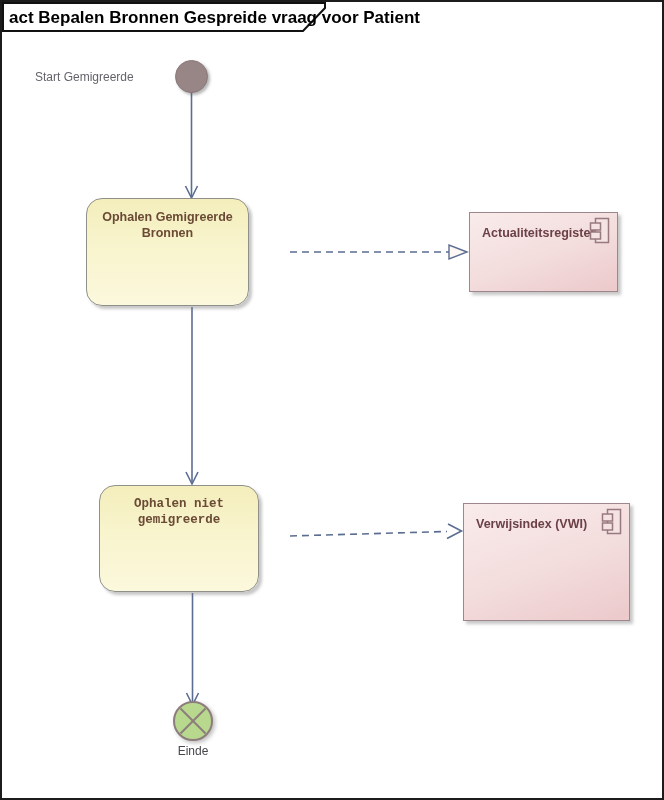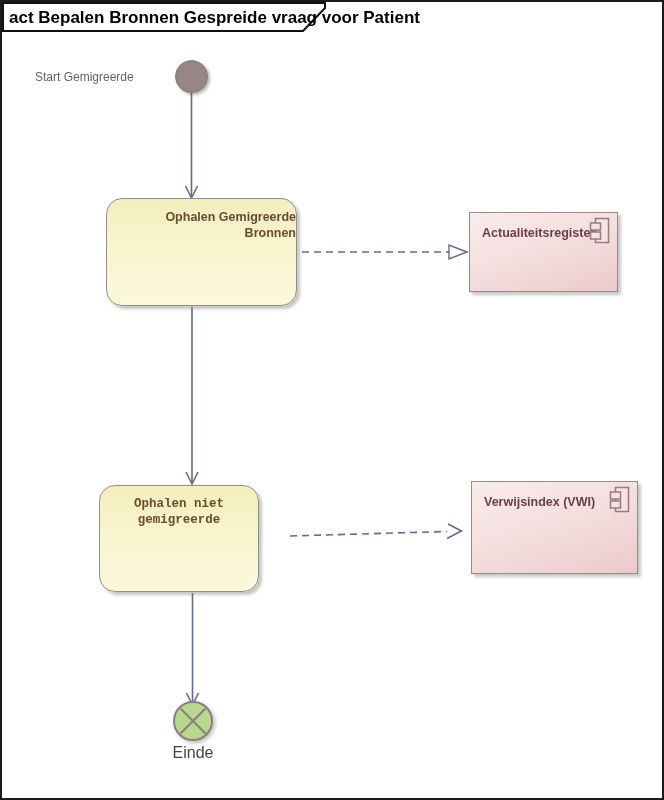--- a/index.html
+++ b/index.html
@@ -42,42 +42,42 @@
     box-sizing:border-box;
     border:1.5px solid #90908a;
     border-radius:16px;
     background:linear-gradient(180deg,#f4eebc 0%,#f8f4cd 45%,#fbf8dd 100%);
     box-shadow:3px 3px 3px rgba(130,130,130,.45);
     text-align:center;
     padding-top:10px;
     font-size:12.5px;font-weight:bold;color:#6a4a35;
     line-height:16px;
   }
-  .activity1{left:104px;top:196px;width:191px;height:108px;text-align:right;}
+  .activity1{left:84px;top:196px;width:163px;height:108px;}
   .activity2{left:97px;top:483px;width:160px;height:107px;font-family:Liberation Mono, monospace;}
 
   
   .component{
     position:absolute;
     box-sizing:border-box;
     border:1.5px solid #9e878c;
     background:linear-gradient(160deg,#f9eceb 0%,#f3dcdc 55%,#ecc9cb 100%);
     box-shadow:3px 3px 3px rgba(130,130,130,.45);
     font-size:12.5px;font-weight:bold;color:#6b4046;
   }
   .component1{left:467px;top:210px;width:149px;height:80px;}
-  .component2{left:461px;top:479px;width:167px;height:93px;margin-left:8px;}
+  .component2{left:461px;top:501px;width:167px;height:118px;}
   .component .comp-label{position:absolute;left:12px;top:13px;white-space:nowrap;}
   .component .comp-icon{position:absolute;right:7px;top:4px;}
 
   
   .end-node-svg{position:absolute;left:170px;top:698px;filter:drop-shadow(2px 2px 2px rgba(90,90,90,.4));}
   .end-label{
     position:absolute;left:151px;top:742px;width:80px;
-    text-align:center;font-size:16px;color:#46464c;
+    text-align:center;font-size:12px;color:#46464c;
   }
 </style>
 </head>
 <body>
 
 <div class="canvas">
 
   <svg class="overlay" width="664" height="800" viewBox="0 0 664 800">
 
     <g stroke="#5c6d92" stroke-width="1.6" fill="none">

